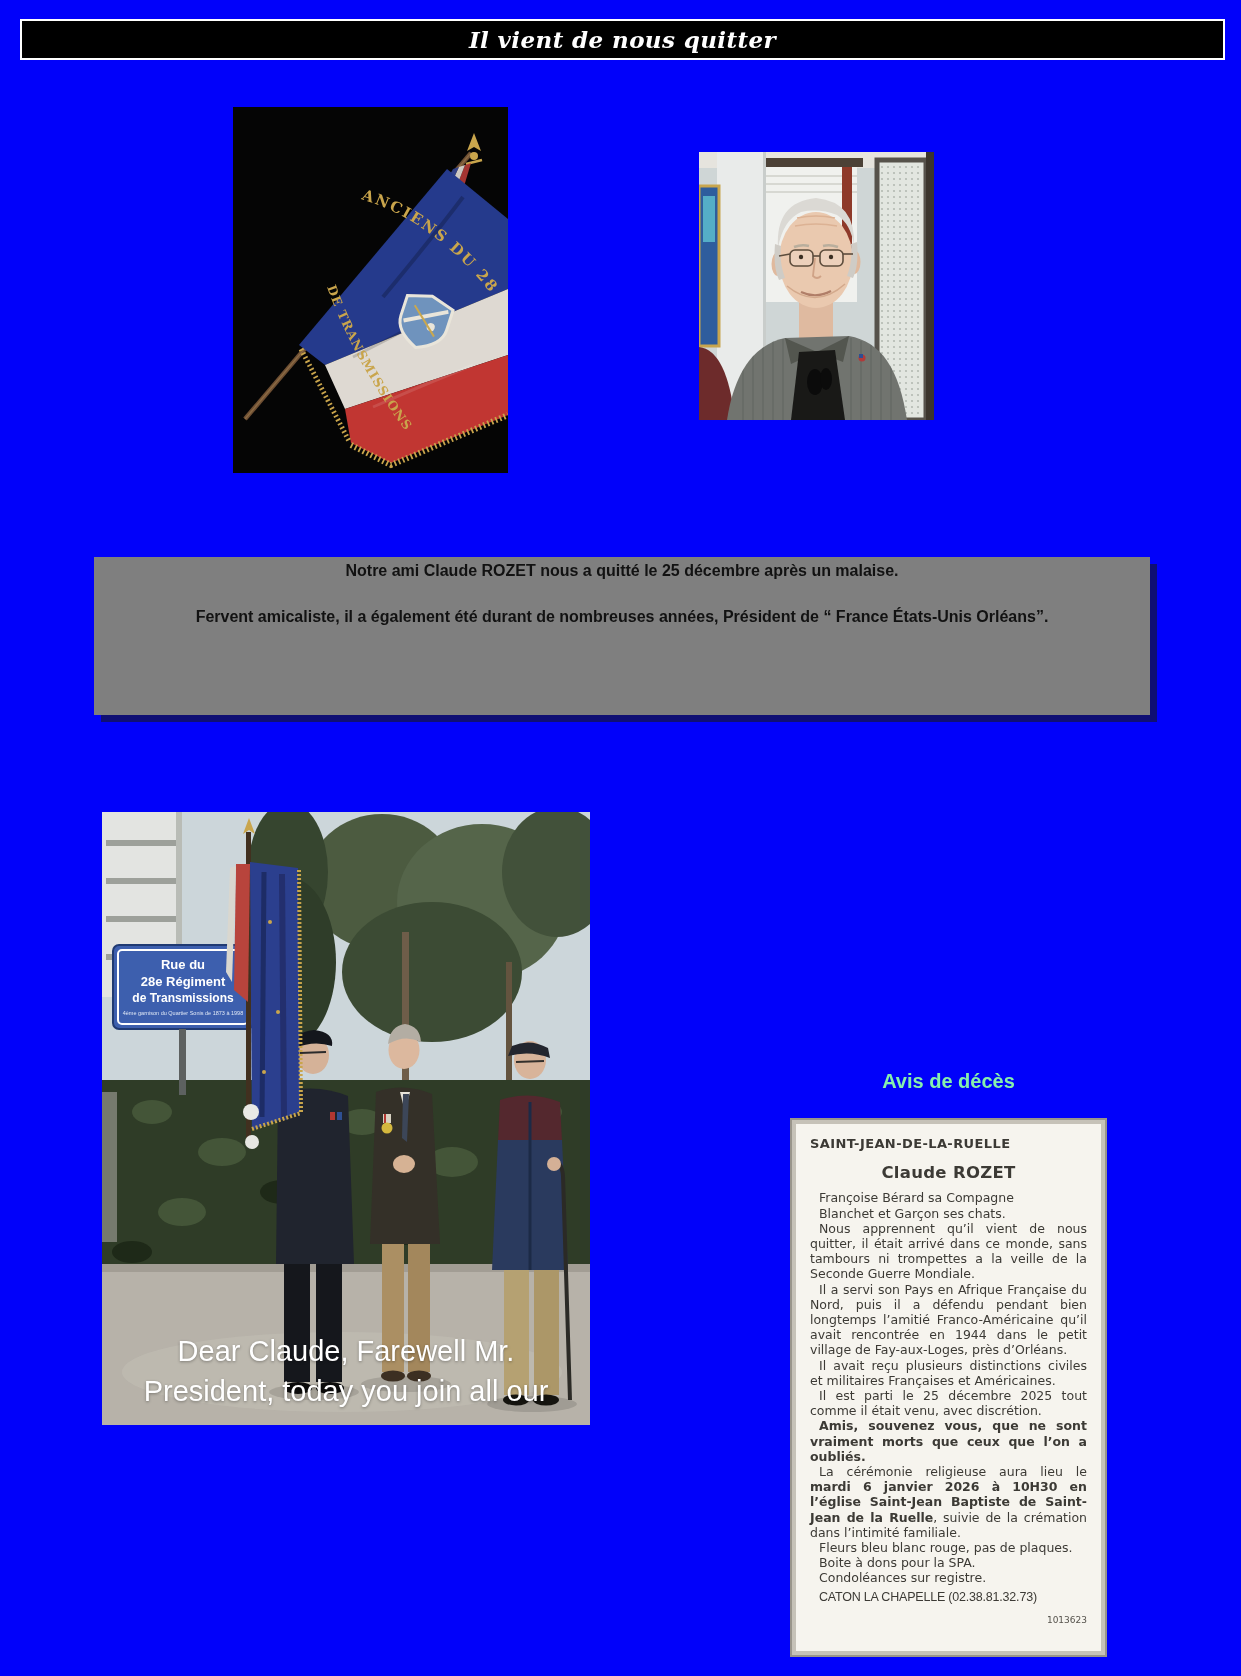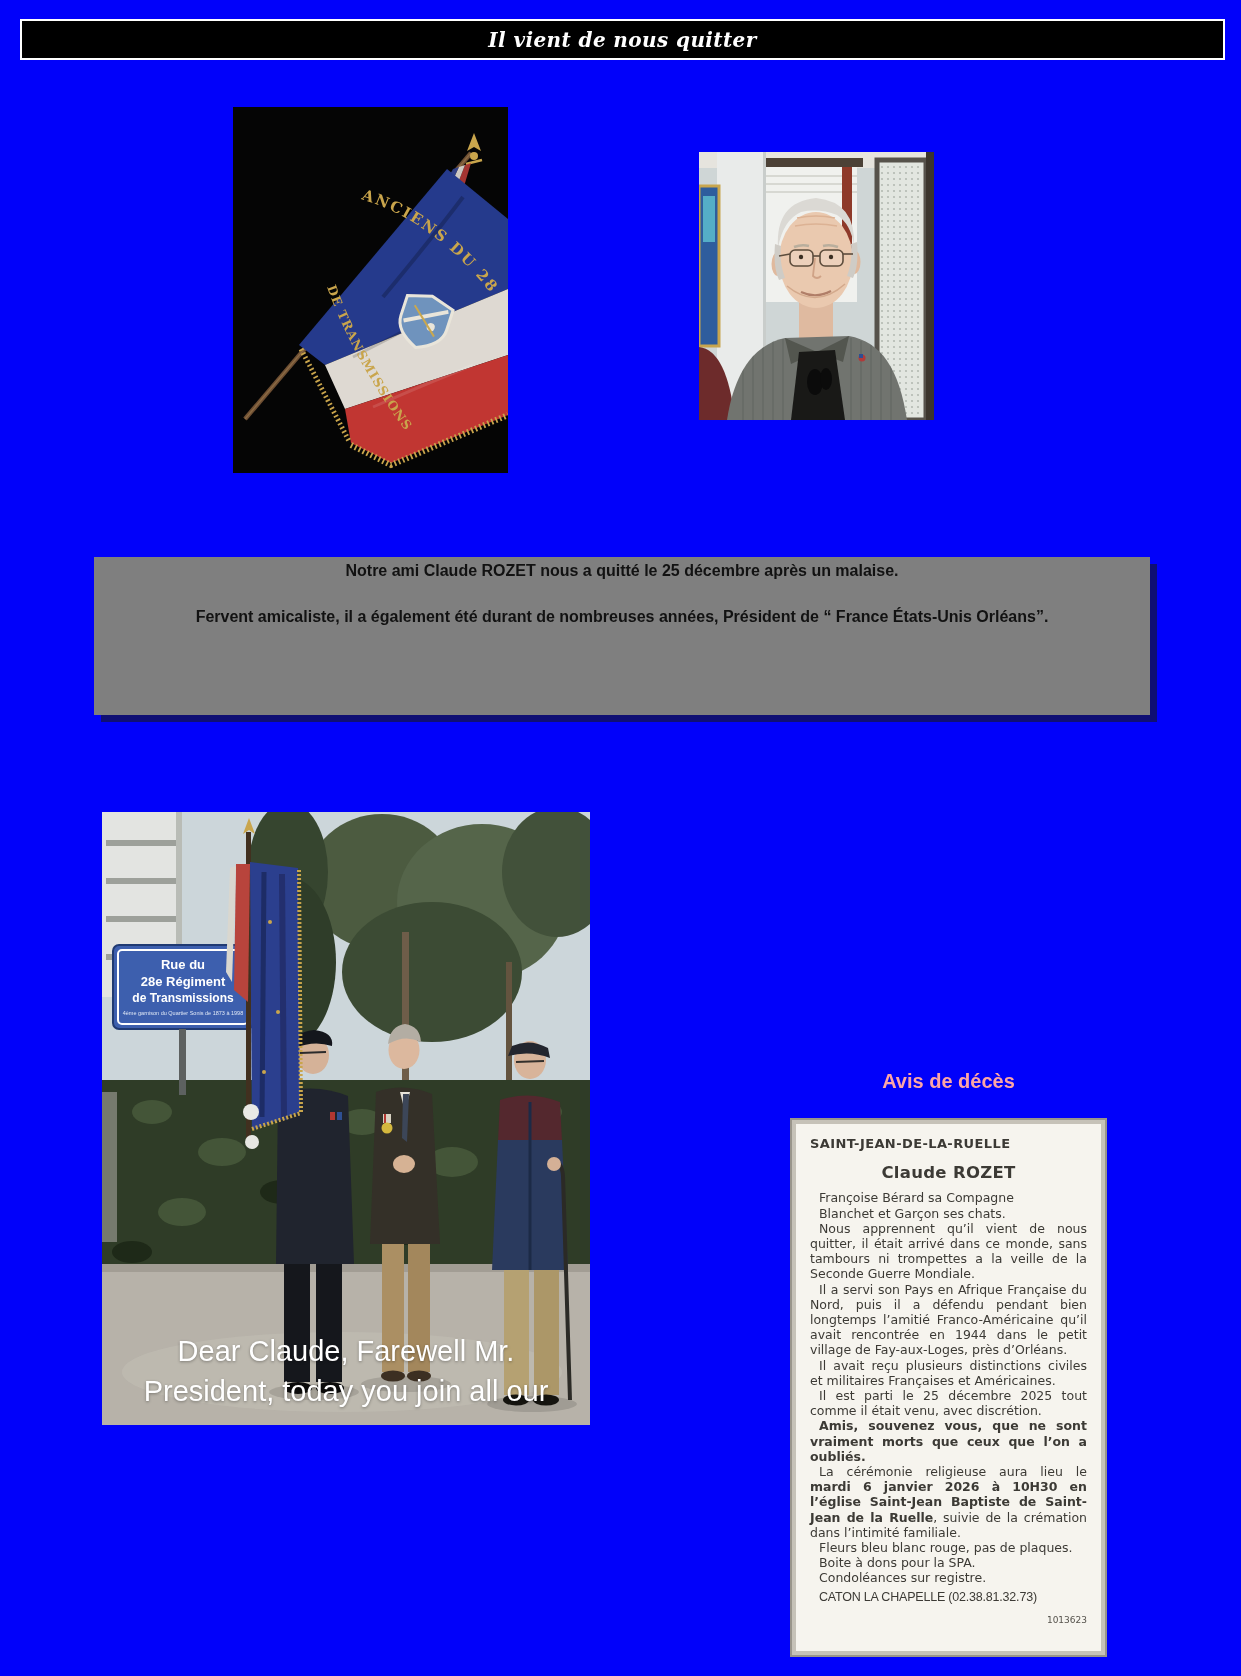--- a/index.html
+++ b/index.html
@@ -2,40 +2,40 @@
 <html><head>
 <meta charset="utf-8">
 <style>
   html,body{margin:0;padding:0;background:#0101fa;}
   .page{position:relative;width:1241px;height:1676px;background:#0101fa;overflow:hidden;
         font-family:"Liberation Sans",sans-serif;}
   
   .header-bar{position:absolute;left:20px;top:19px;width:1201px;height:37px;background:#000;
               border:2px solid #fff;display:flex;align-items:center;justify-content:center;}
   .header-title{color:#fff;font-family:"DejaVu Serif",serif;font-style:italic;font-weight:bold;
-                font-size:20px;letter-spacing:.4px;}
+                font-size:23px;letter-spacing:.4px;}
   
   .flag-photo{position:absolute;left:233px;top:107px;width:275px;height:366px;background:#050505;}
   .portrait-photo{position:absolute;left:699px;top:152px;width:235px;height:268px;background:#cfd6d6;}
   .group-photo{position:absolute;left:102px;top:812px;width:488px;height:613px;background:#2f3c27;}
   .photo svg, .flag-photo svg, .portrait-photo svg, .group-photo svg{display:block;width:100%;height:100%;}
   
   .announcement{position:absolute;left:94px;top:557px;width:1056px;height:158px;background:#7f7f7f;
                 box-shadow:7px 7px 0 rgba(25,25,25,.6);box-sizing:border-box;text-align:center;
                 color:#121212;font-weight:bold;font-size:16px;}
   .announcement div{margin:0;}
   .ann-first{padding-top:5px;}
   .ann-mid{padding-top:28px;}
   .ann-last{padding-top:28px;line-height:28px;white-space:pre-line;}
   
   .overlay-caption{position:absolute;left:0;right:0;bottom:14px;text-align:center;color:#ffffff;
                    font-size:29px;line-height:40px;font-weight:normal;
                    text-shadow:0 1px 3px rgba(0,0,0,.35);}
   
-  .avis-label{position:absolute;left:792px;top:1070px;width:313px;text-align:center;color:#fca5a5;
+  .avis-label{position:absolute;left:792px;top:1070px;width:313px;text-align:center;color:#86efac;
               font-weight:bold;font-size:20px;}
   .obituary{position:absolute;left:792px;top:1120px;width:313px;height:535px;box-sizing:border-box;
             background:#f6f4ee;border:4px solid #c6c2b8;outline:2px solid #99958b;
             padding:12px 14px 6px 14px;font-family:"DejaVu Sans",sans-serif;font-size:12.5px;
             line-height:15.2px;color:#3c3a35;}
   .ob-city{font-weight:bold;font-size:13px;letter-spacing:.4px;margin-bottom:14px;}
   .ob-name{text-align:center;font-weight:bold;font-size:16.5px;margin-bottom:10px;letter-spacing:.3px;}
   .ob-line{padding-left:9px;}
   .ob-para{text-indent:9px;text-align:justify;}
   .ob-bold{font-weight:bold;}

